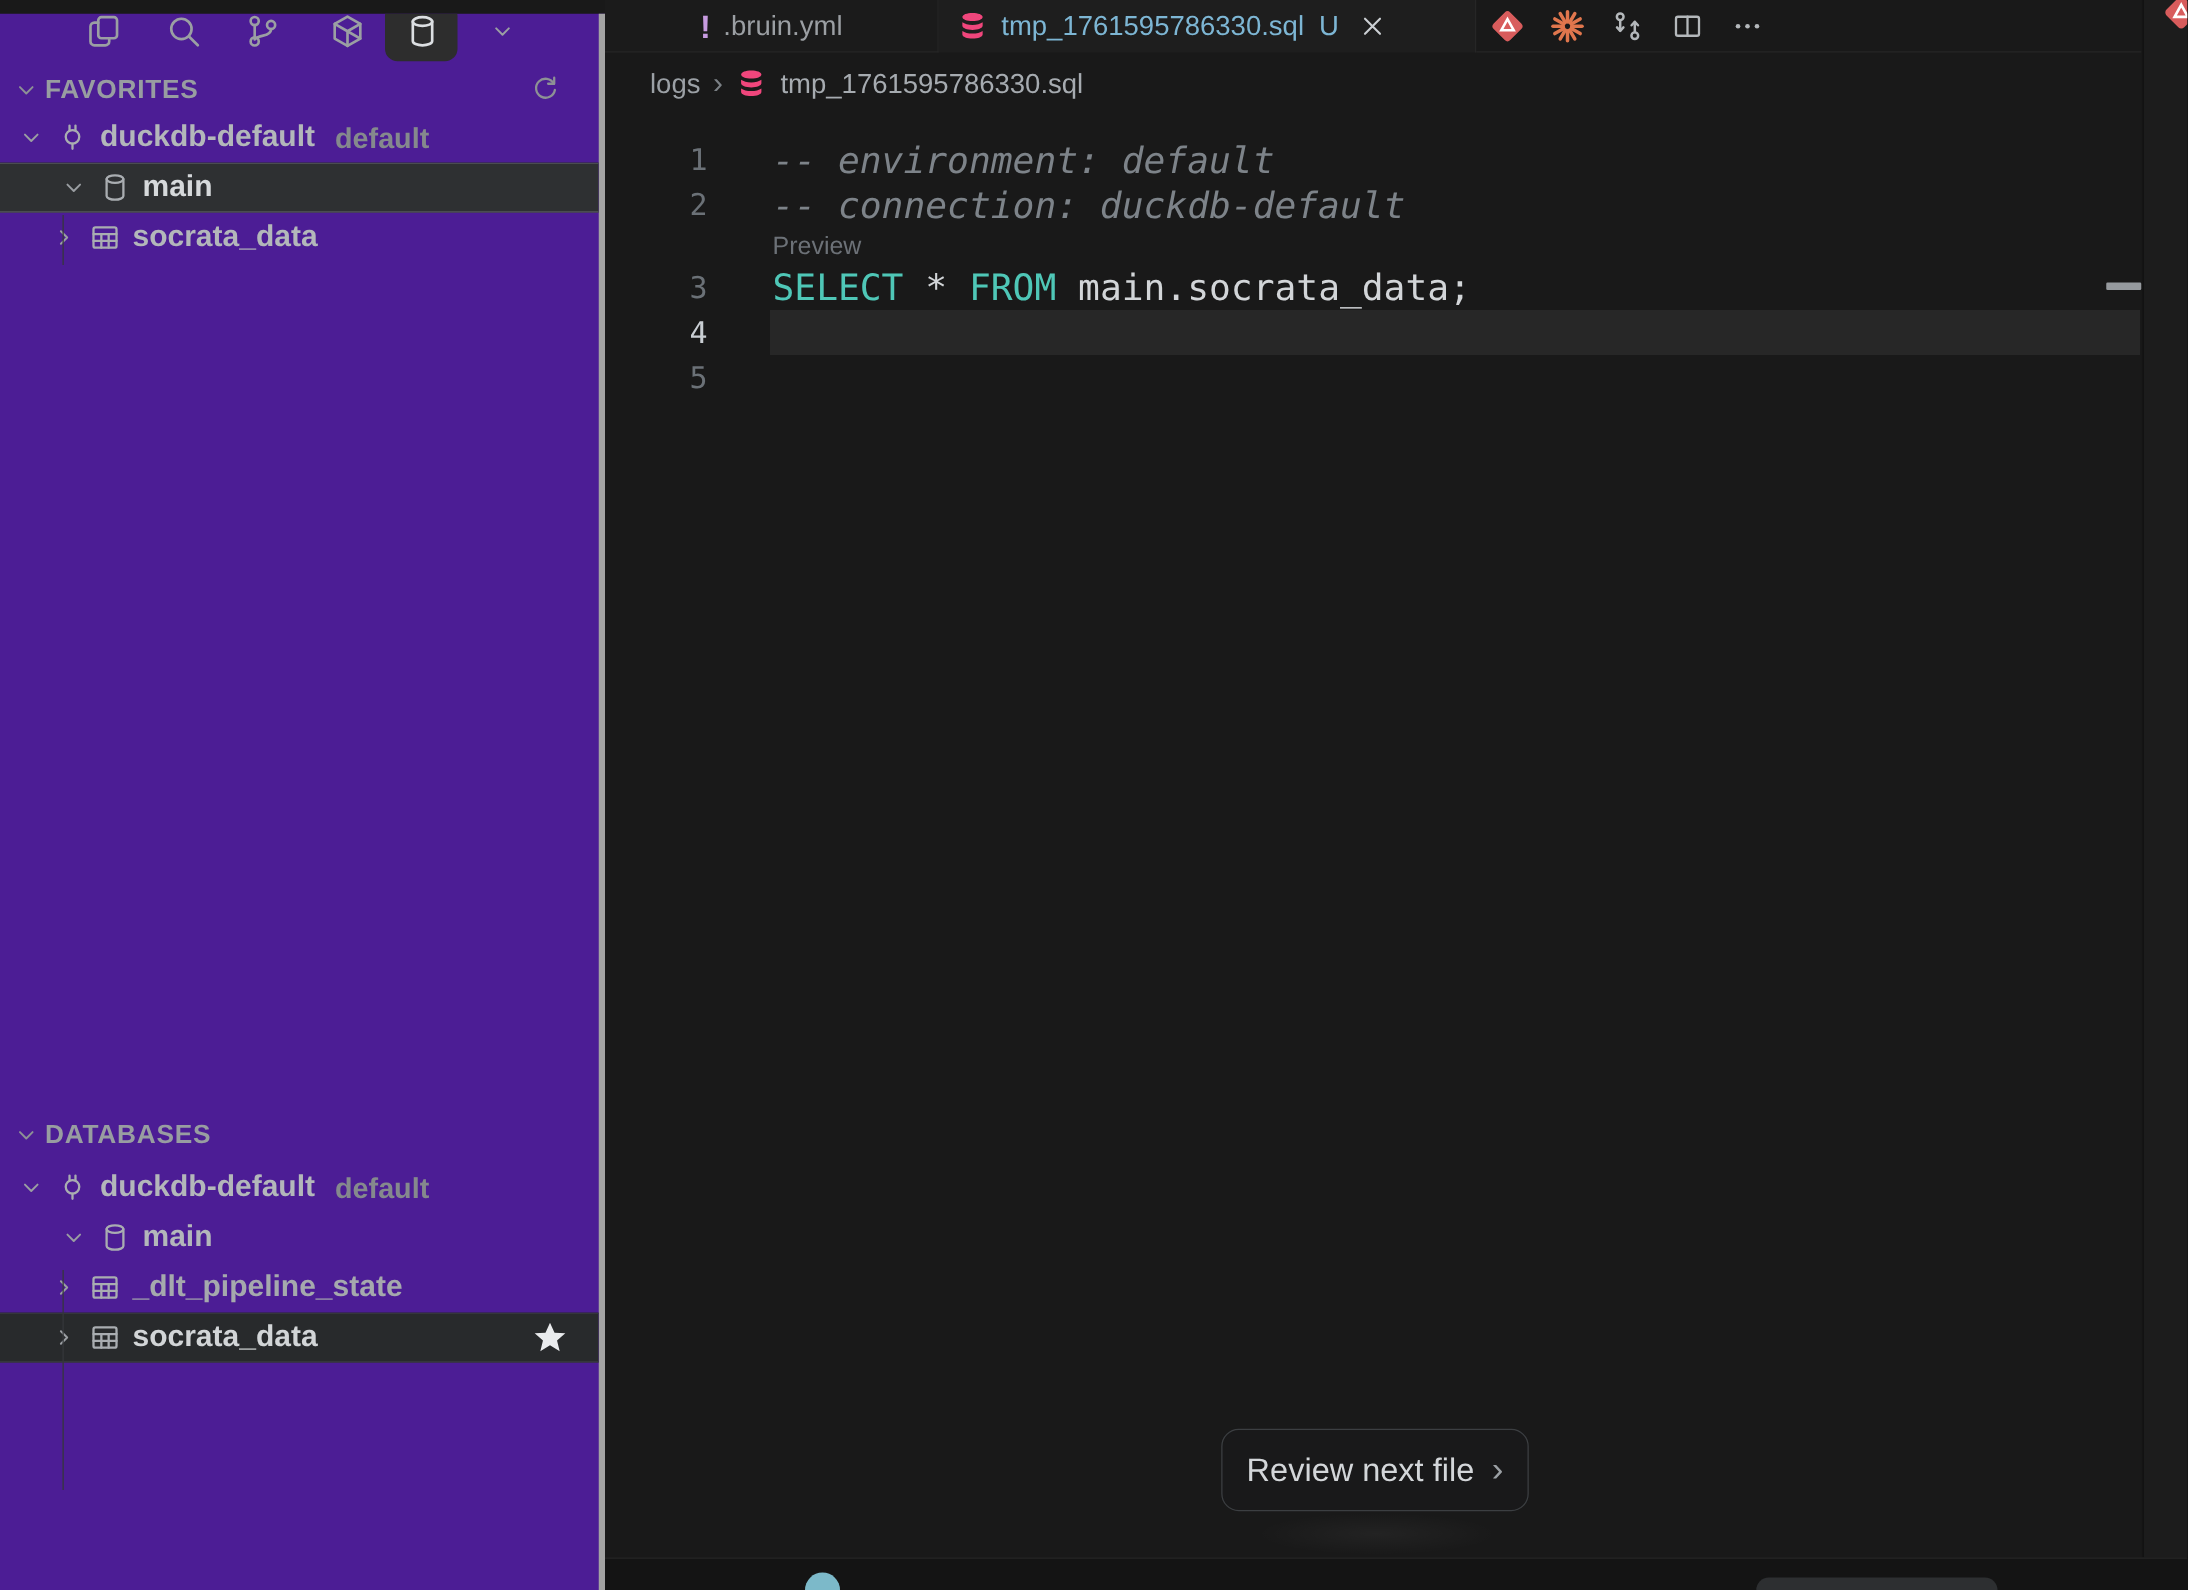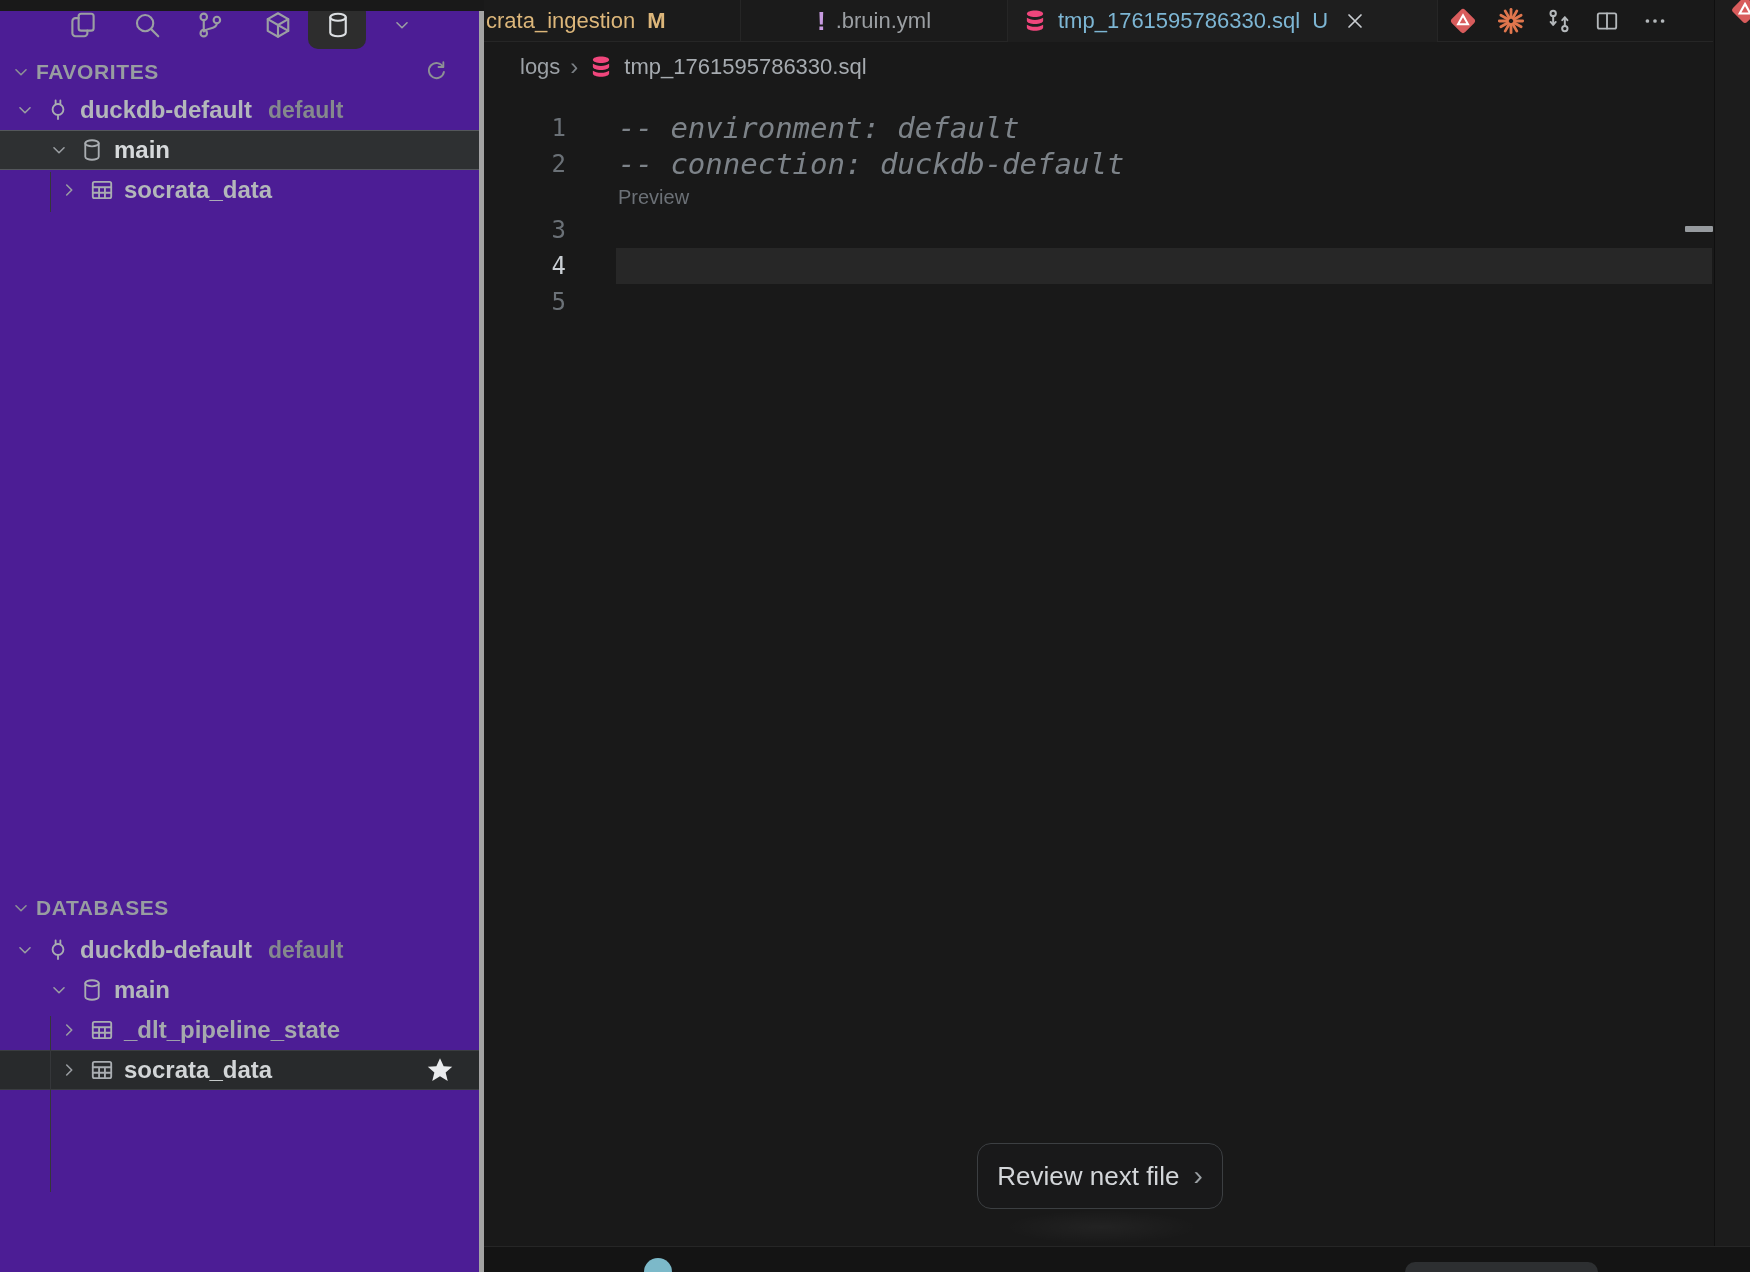--- a/index.html
+++ b/index.html
@@ -20,21 +20,21 @@
   .section-header .icon { margin-right:4px; color:#8d9195; }
   .hdr-refresh { position:absolute; left:422px; top:5px; width:28px; height:28px; color:#8d9195;
                  display:flex; align-items:center; justify-content:center; }
 
   .tree { position:absolute; left:0; width:100%; }
   .trow { display:flex; align-items:center; height:40px; color:#b3b7ba; font-size:24px; position:relative;font-weight:bold; }
   .trow .chev { width:30px; height:26px; display:flex; align-items:center; justify-content:center; color:#9a9ea2; flex:0 0 30px; }
   .trow .ticon { width:36px; height:28px; display:flex; align-items:center; justify-content:center; color:#a9adb1; flex:0 0 36px; }
   .trow .tlabel { margin-left:4px; white-space:nowrap; }
   .trow .tbadge { margin-left:16px; color:#85898d; font-size:23px; }
-  .trow.lv0 { padding-left:10px; } .trow.lv1 { padding-left:44px; } .trow.lv2 { padding-left:54px; }
+  .trow.lv0 { padding-left:10px; } .trow.lv1 { padding-left:44px; } .trow.lv2 { padding-left:36px; }
   .trow.sel-strong { background:#2e3032; box-shadow:inset 0 1px 0 #54575b, inset 0 -1px 0 #54575b; }
   .trow.sel-strong .tlabel { color:#d6d9db; }
   .trow.sel-soft { background:#282a2c; box-shadow:inset 0 1px 0 #3a3d40, inset 0 -1px 0 #3a3d40; }
   .trow.sel-soft .tlabel { color:#d2d5d7; }
   .trow .star { margin-left:auto; margin-right:24px; color:#e9ebed; width:30px; height:30px; }
   .trow.dim .tlabel { color:#a5a9ad; }
   .indent-guide { position:absolute; width:1px; background:#35373a; left:50px; }
 
   
   .editor { position:absolute; left:484px; top:0; width:1229px; height:1272px; background:#191919; }
@@ -283,26 +283,20 @@
               </svg>
             </span>
     </div>
         </div>
       <div class="indent-guide" style="top:1005px; height:176px;"></div>
     </section>
   </aside>
 
   <main class="editor">
     <div class="tab-bar" id="tabBar">
-        <div class="tab t-modified" style="width:257px;padding-left:2px;">
-
-    <span class="tname">crata_ingestion</span>
-    <span class="tstate">M</span>
-
-  </div>
         <div class="tab center" style="width:267px;">
     <span class="ticn icon">
             <span class="bang">!</span>
           </span>
     <span class="tname">.bruin.yml</span>
 
   </div>
         <div class="tab active" style="width:430px;">
     <span class="ticn icon sqlpink">
             <svg width="26" height="26" viewBox="0 0 24 24" fill="currentColor">
@@ -393,20 +387,21 @@
   </div>
         <div class="cline">
 
     <span class="gutter">2</span>
     <span class="ltext"><span class="tok-comment">-- connection: duckdb-default</span></span>
   </div>
         <div class="codelens">Preview</div>
         <div class="cline">
 
     <span class="gutter">3</span>
+    <span class="ltext"><span class="tok-keyword">SELECT</span><span class="tok-plain"> * </span><span class="tok-keyword">FROM</span><span class="tok-plain"> main.socrata_data;</span></span>
   </div>
         <div class="cline current">
     <div class="line-highlight"></div>
     <span class="gutter">4</span>
     <span class="ltext"></span>
   </div>
         <div class="cline">
 
     <span class="gutter">5</span>
     <span class="ltext"></span>

